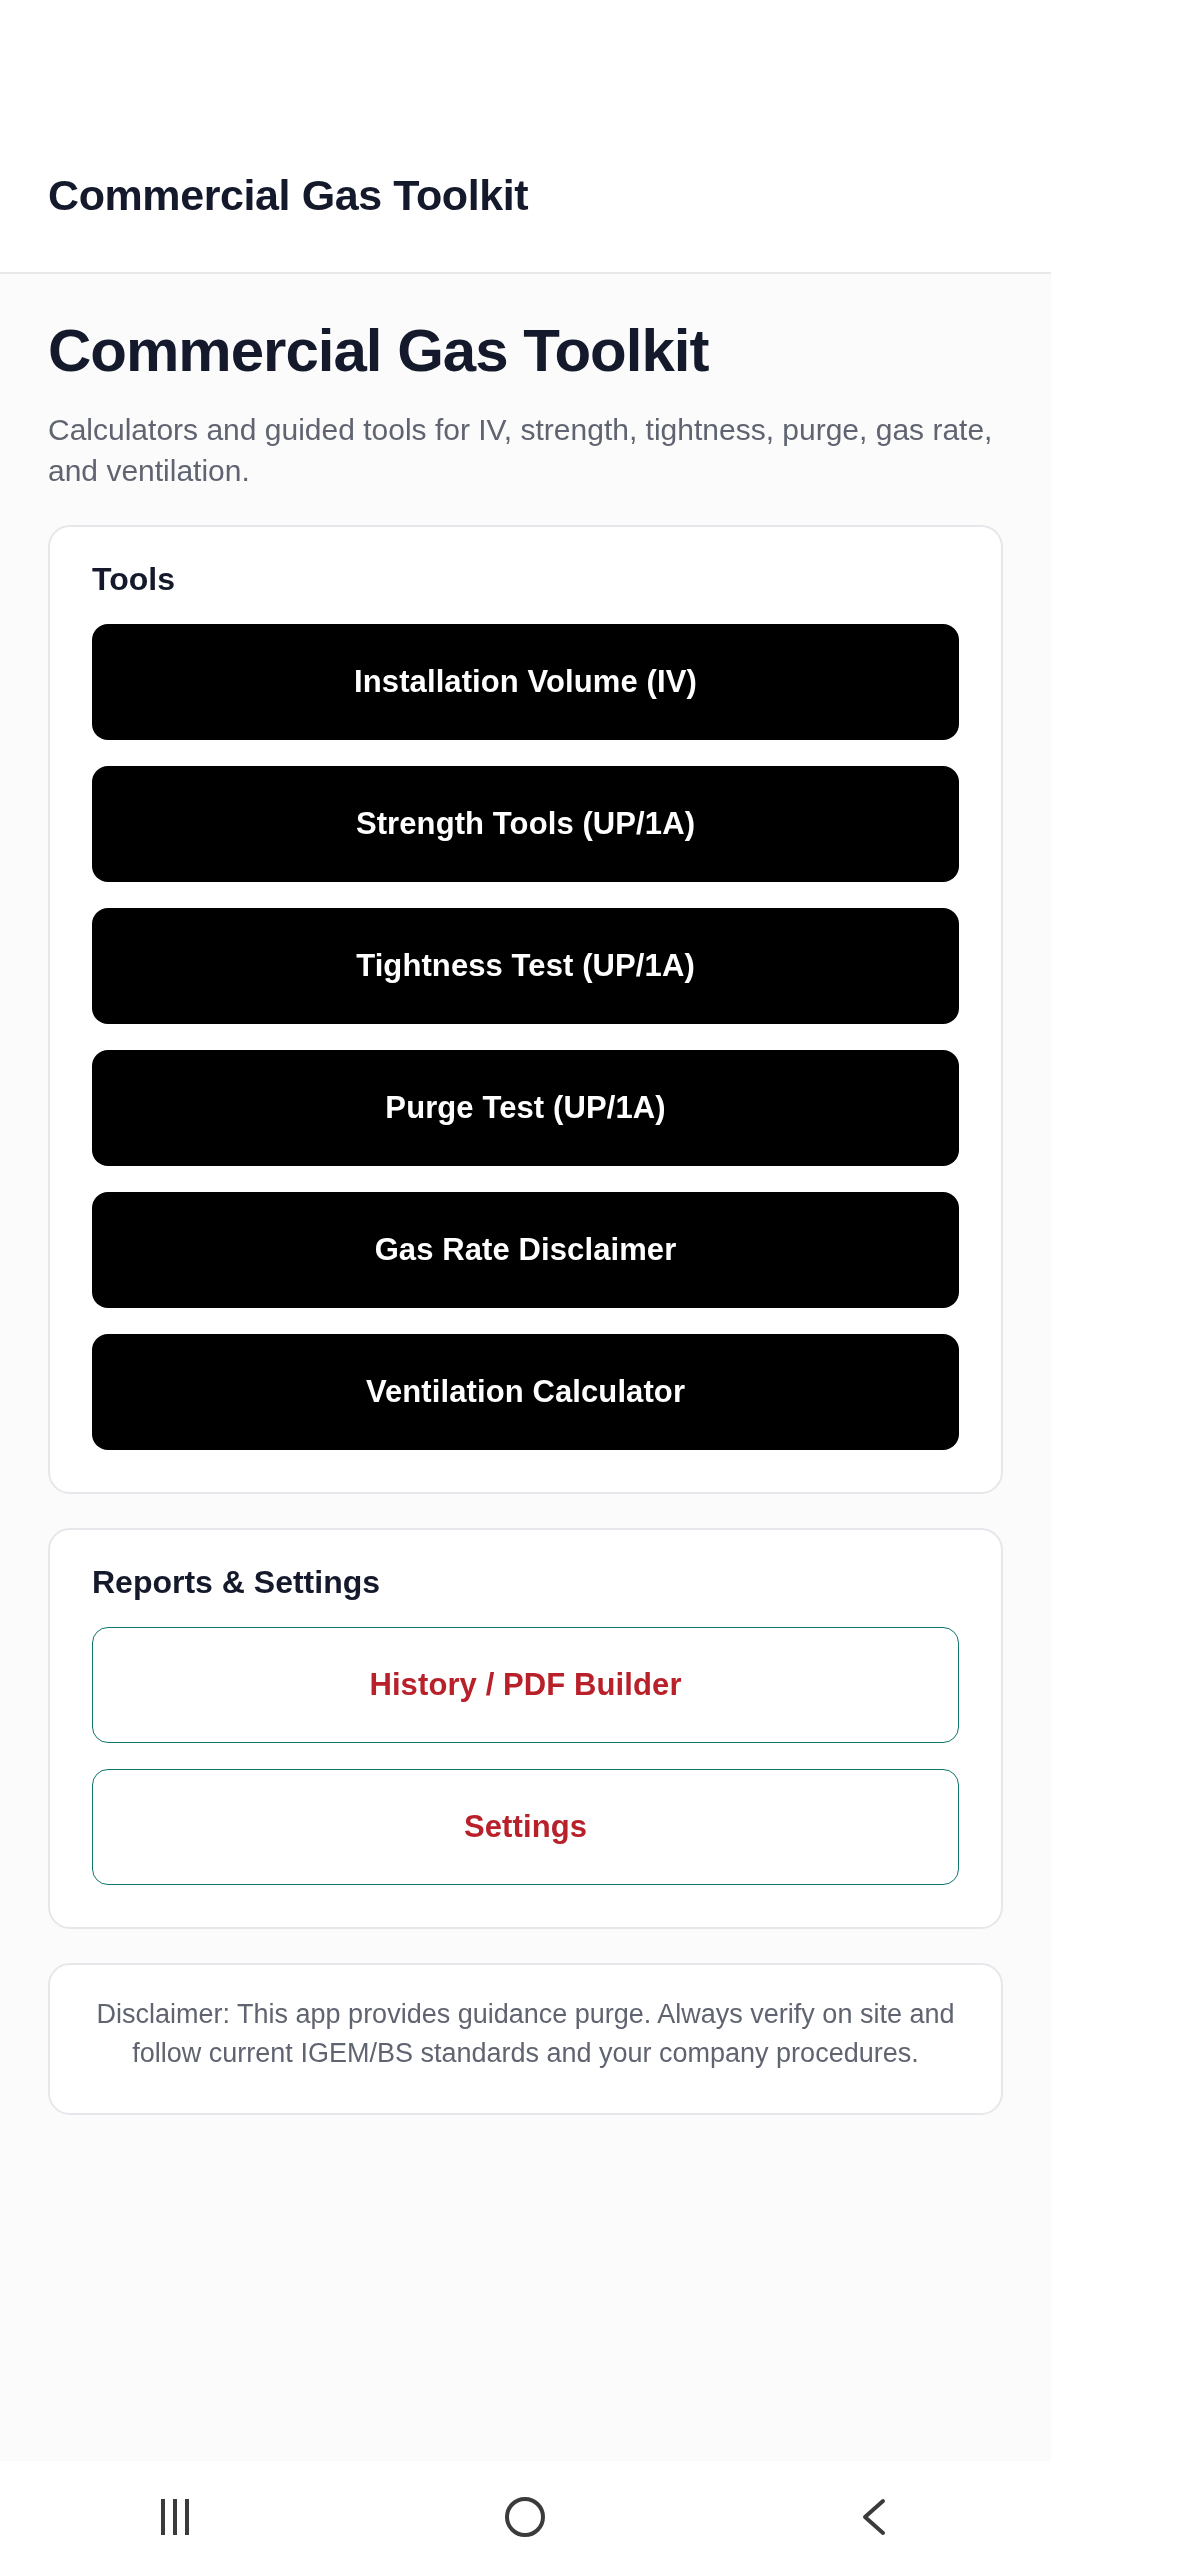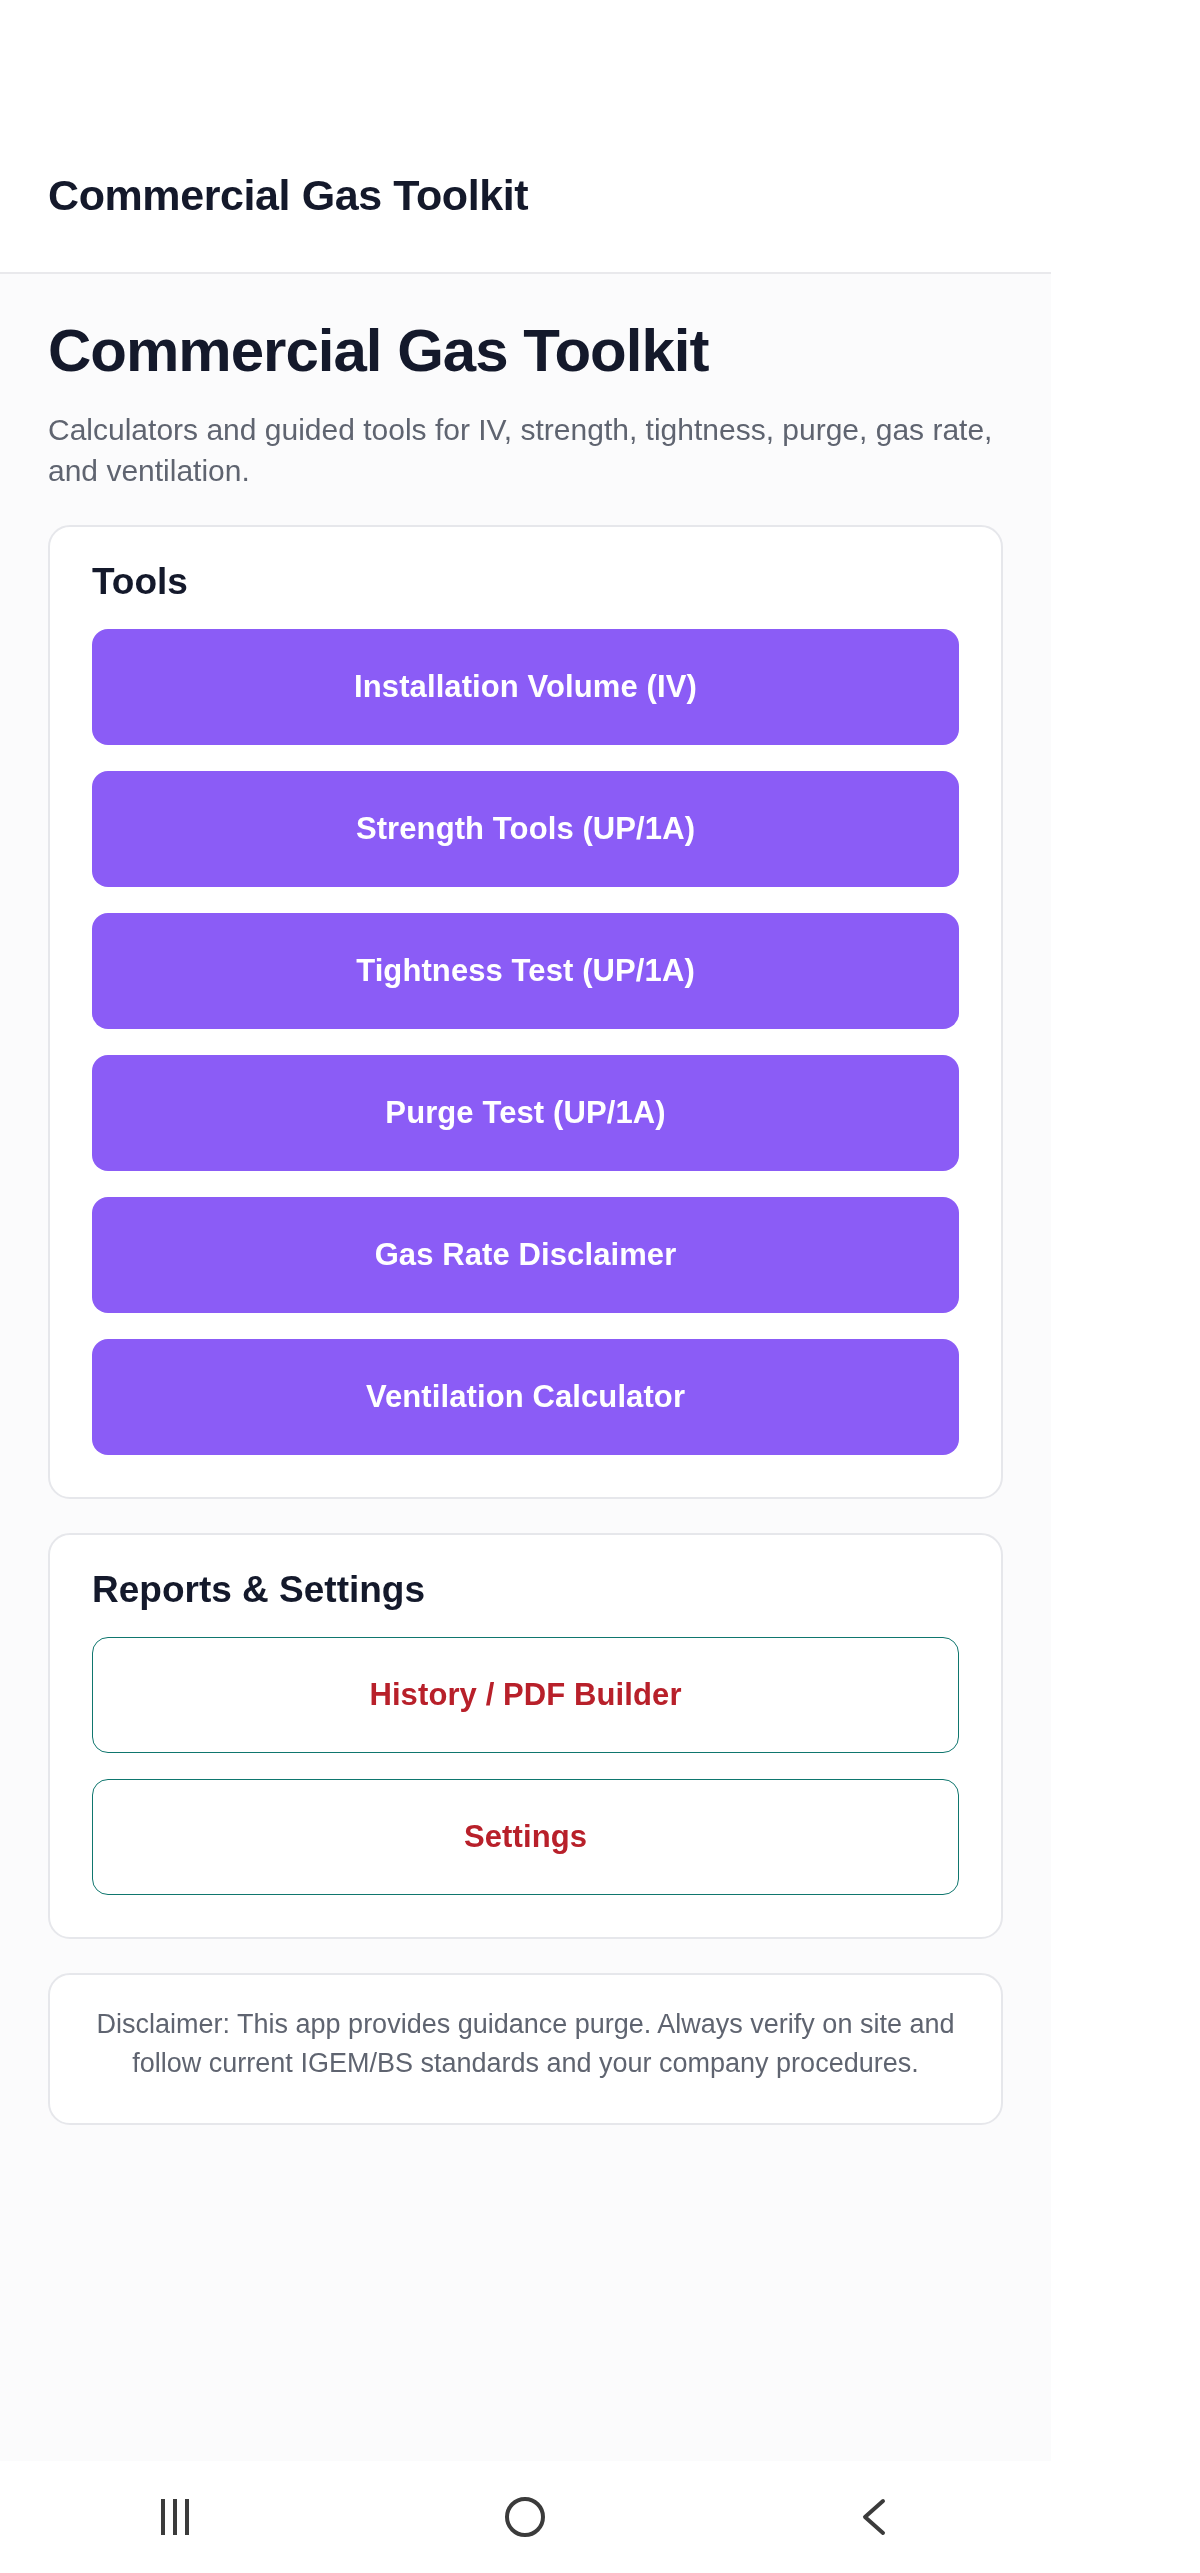--- a/index.html
+++ b/index.html
@@ -70,41 +70,41 @@
 
   
   .card {
     margin-top: 34px;
     background: #ffffff;
     border: 2px solid #e6e7eb;
     border-radius: 22px;
     padding: 34px 42px 42px 42px;
   }
   .card-title {
-    font-size: 37px;
+    font-size: 32px;
     font-weight: bold;
     color: #14192b;
     margin-bottom: 12px;
   }
 
   .btn {
     display: flex;
     align-items: center;
     justify-content: center;
     height: 116px;
     margin-top: 26px;
     border-radius: 16px;
     font-size: 31px;
     font-weight: bold;
     letter-spacing: 0.1px;
     cursor: pointer;
     user-select: none;
   }
   .btn-primary {
-    background: #8b5cf6;
+    background: #000000;
     color: #ffffff;
     border: none;
   }
   .btn-outline {
     background: #ffffff;
     color: #b8202a;
     border: 1px solid #0f766e;
   }
 
   

